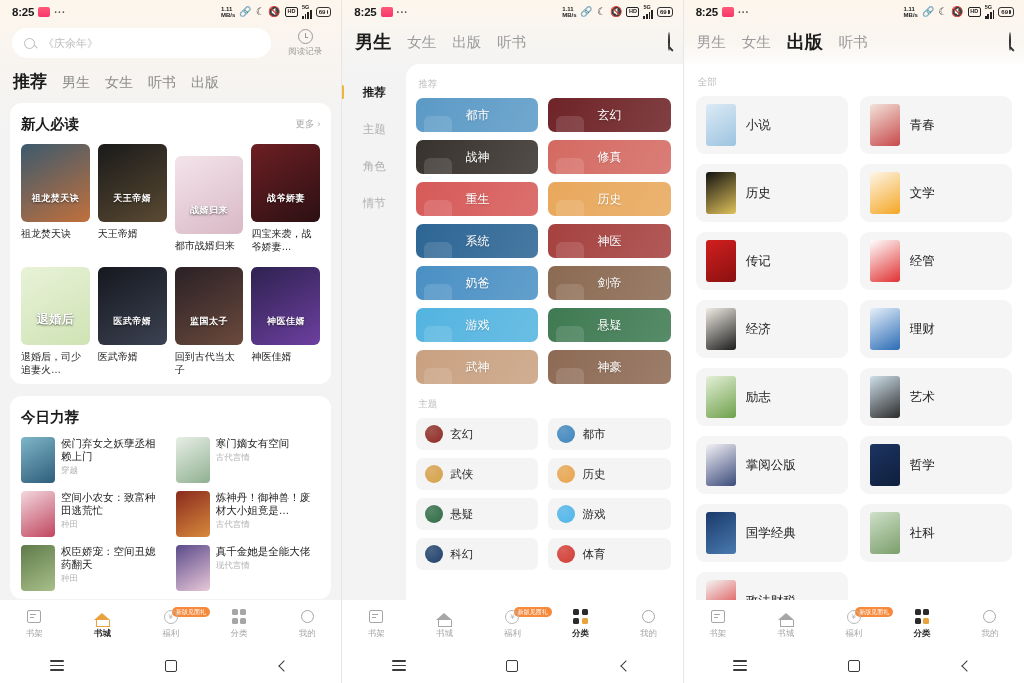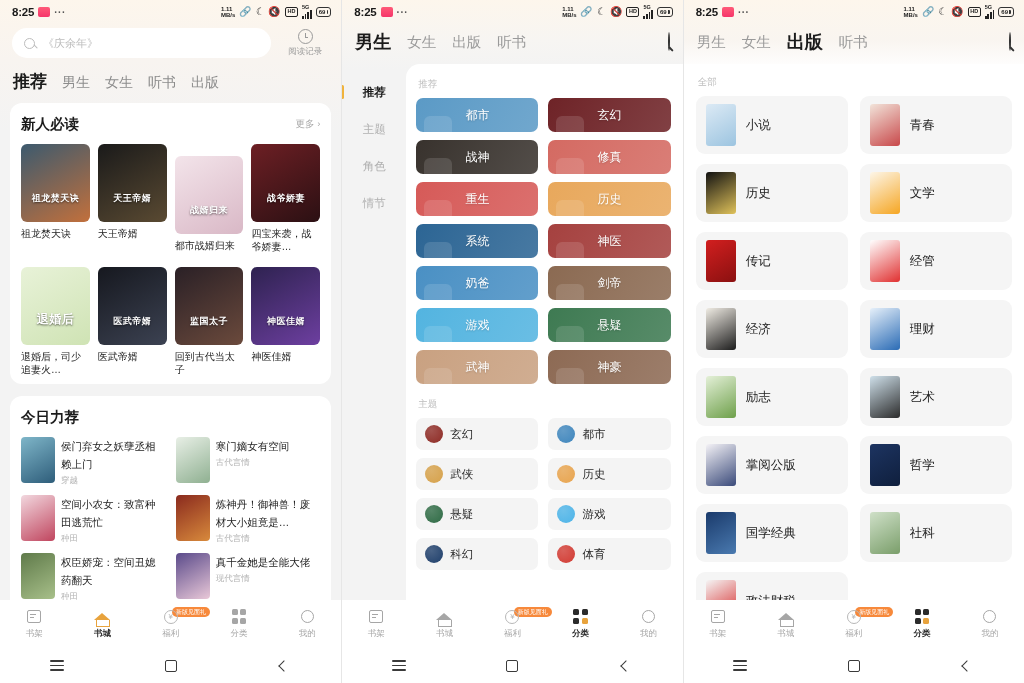--- a/index.html
+++ b/index.html
@@ -72,21 +72,21 @@
   .bookgrid { display:grid; grid-template-columns: repeat(4, 1fr); gap: 14px 8px; }
   .bk { width:100%; }
   .bk-cover { width:100%; height:78px; border-radius:6px; overflow:hidden; position:relative; }
   .bk-name { font-size:10px; color:#1d1d1d; line-height:13px; margin-top:5px;
              display:-webkit-box; -webkit-line-clamp:2; -webkit-box-orient:vertical; overflow:hidden; }
 
   .hlist { display:grid; grid-template-columns: 1fr 1fr; gap: 8px 10px; }
   .hrow { display:flex; gap:6px; }
   .hrow-cover { width:34px; height:46px; border-radius:4px; flex:0 0 auto; overflow:hidden; }
   .hrow-txt { min-width:0; }
-  .hrow-title { font-size:10.5px; color:#1d1d1d; line-height:18px;
+  .hrow-title { font-size:10.5px; color:#1d1d1d; line-height:13px;
                 display:-webkit-box; -webkit-line-clamp:2; -webkit-box-orient:vertical; overflow:hidden;}
   .hrow-tag { font-size:8.5px; color:#b2b2b2; margin-top:2px; }
 
   
   .tophdr { display:flex; align-items:center; padding: 6px 13px 10px 13px; gap:16px; }
   .tophdr .t { font-size:14.5px; color:#9a9a9a; }
   .tophdr .t.active { font-size:18px; font-weight:700; color:#1b1b1b; }
   .tophdr .sp { margin-left:auto; }
   .mag2 { width:15px;height:15px;border:1.7px solid #333;border-radius:50%;position:relative;}
   .mag2::after{content:"";position:absolute;width:6px;height:1.7px;background:#333;transform:rotate(45deg);right:-5px;bottom:0;border-radius:1px;}

